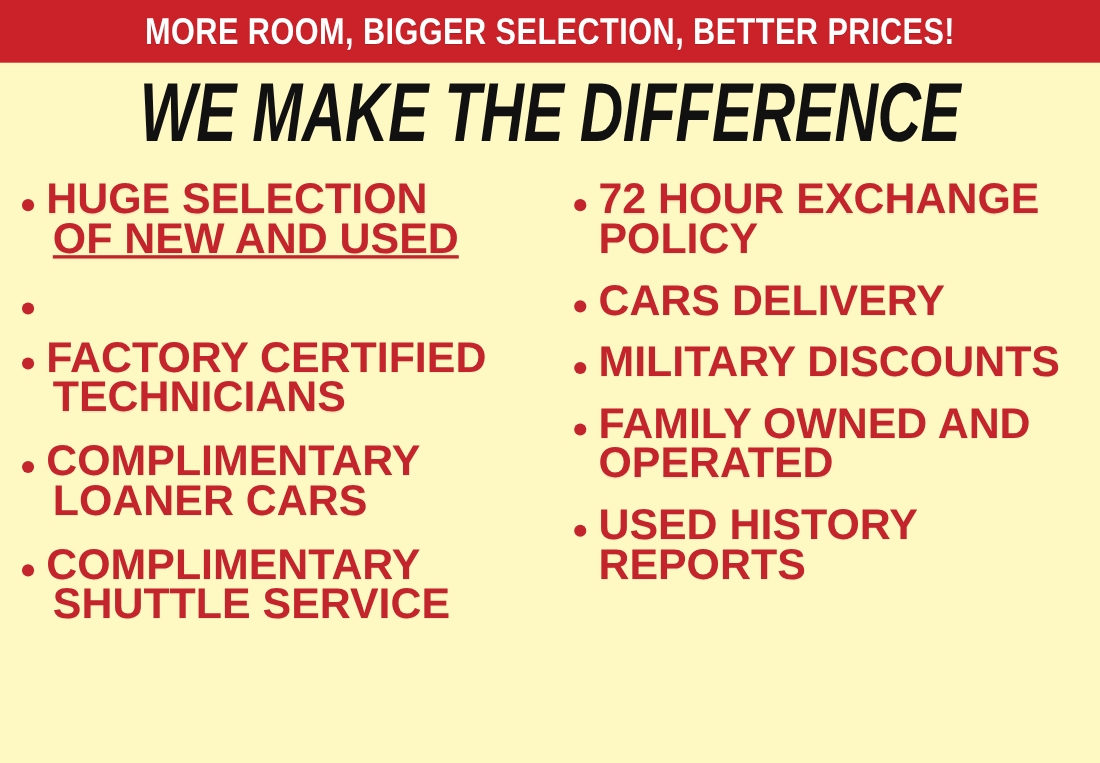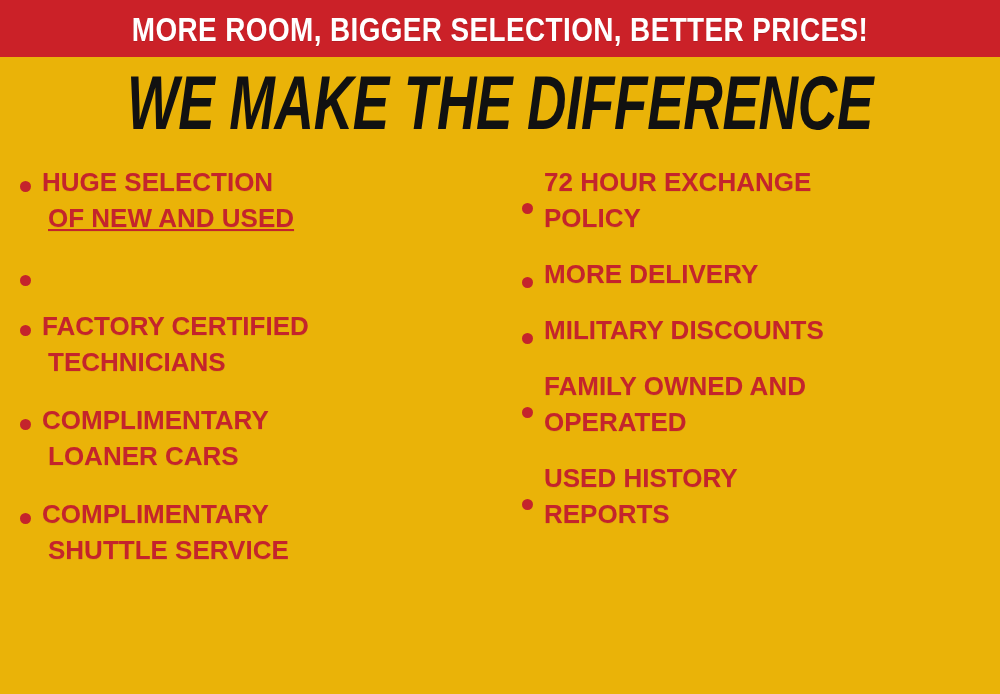--- a/index.html
+++ b/index.html
@@ -8,21 +8,21 @@
     padding: 0;
     background: #ffffff;
   }
   body {
     font-family: "Liberation Sans", sans-serif;
   }
   #poster {
     position: relative;
     width: 1000px;
     height: 694px;
-    background: #eab308;
+    background: #fef9c3;
     overflow: hidden;
   }
 
   
   .banner {
     position: absolute;
     left: 0;
     top: 0;
     width: 1000px;
     height: 57px;
@@ -94,36 +94,36 @@
     padding-top: 12px;
     justify-content: flex-start;
   }
 
   .bullet-item {
     display: flex;
     align-items: flex-start;
     color: #c4242c;
   }
   .col-left .bullet-item { margin-bottom: 22px; }
-  .col-right .bullet-item { margin-bottom: 20px; align-items: center; }
+  .col-right .bullet-item { margin-bottom: 20px; }
 
   .dot {
     flex: 0 0 auto;
     width: 11px;
     height: 11px;
     border-radius: 50%;
     background: #c4242c;
     margin-top: 17px;
     margin-right: 11px;
   }
   .bullet-text {
     color: #c4242c;
     font-family: "Liberation Sans", sans-serif;
     font-weight: bold;
-    font-size: 26px;
+    font-size: 39px;
     line-height: 36px;
     letter-spacing: 0px;
     text-shadow: 0 1px 0 rgba(0,0,0,0.05);
   }
   .col-right .bullet-text {
     white-space: nowrap;
   }
 </style>
 </head>
 <body>
@@ -177,21 +177,21 @@
     <div class="col col-right">
       <div class="bullet-item">
         <span class="dot"></span>
         <span class="bullet-text">
             <div>72 HOUR EXCHANGE</div>
             <div>POLICY</div>
           </span>
       </div>
       <div class="bullet-item">
         <span class="dot"></span>
-        <span class="bullet-text">MORE DELIVERY</span>
+        <span class="bullet-text">CARS DELIVERY</span>
       </div>
       <div class="bullet-item">
         <span class="dot"></span>
         <span class="bullet-text">MILITARY DISCOUNTS</span>
       </div>
       <div class="bullet-item">
         <span class="dot"></span>
         <span class="bullet-text">
             <div>FAMILY OWNED AND</div>
             <div>OPERATED</div>

